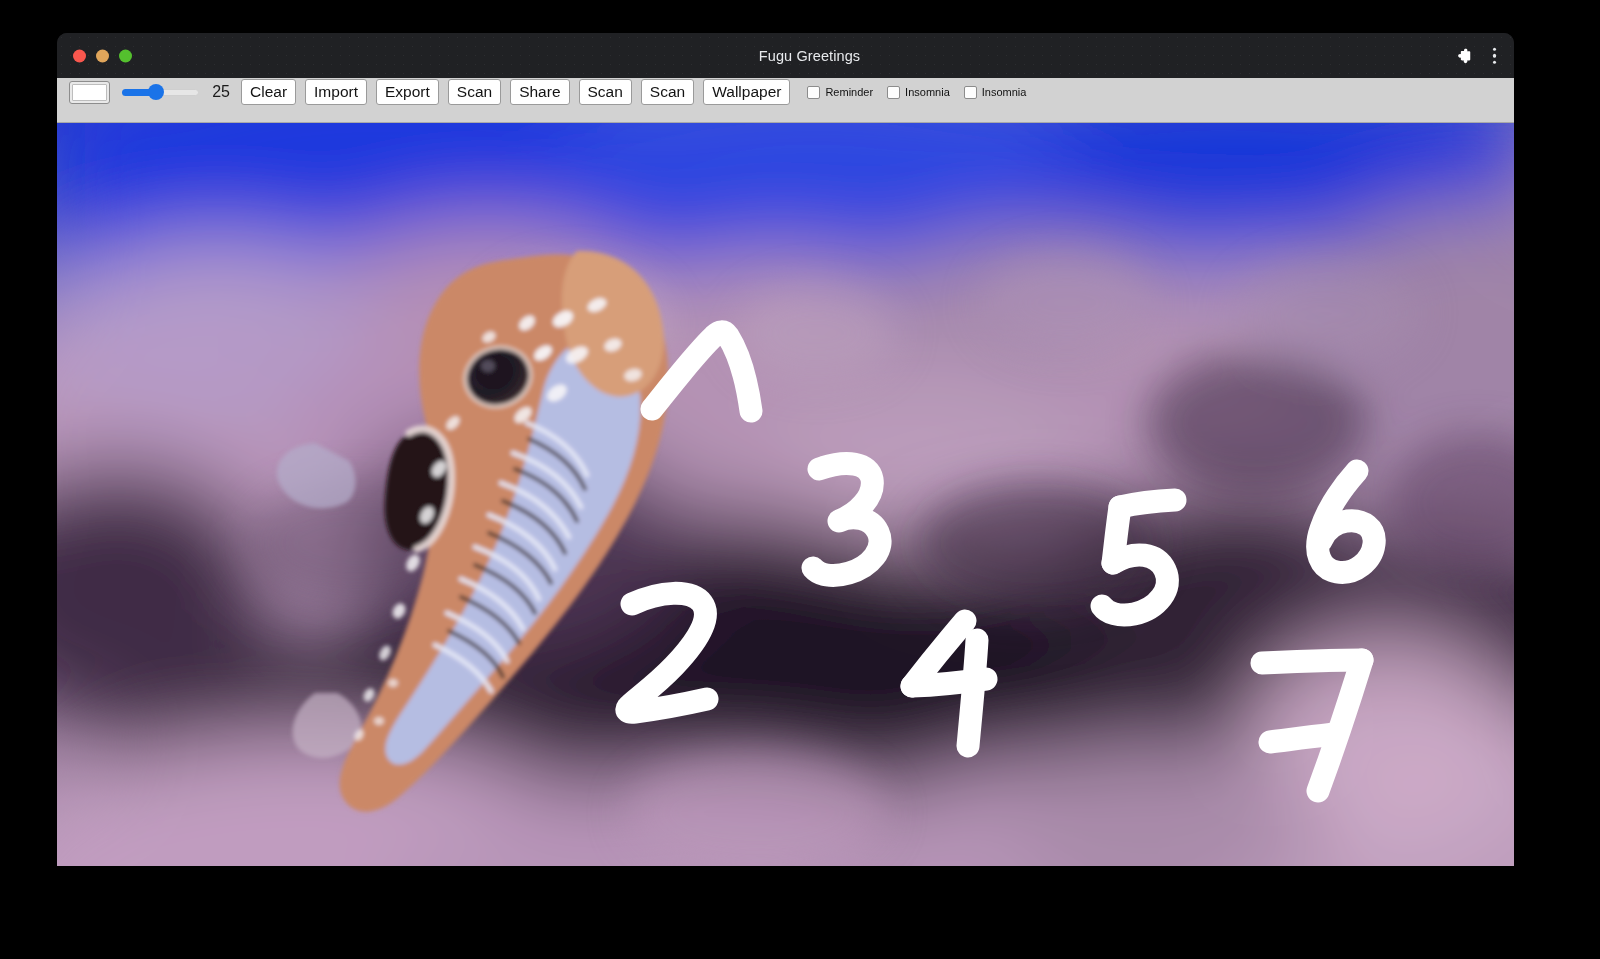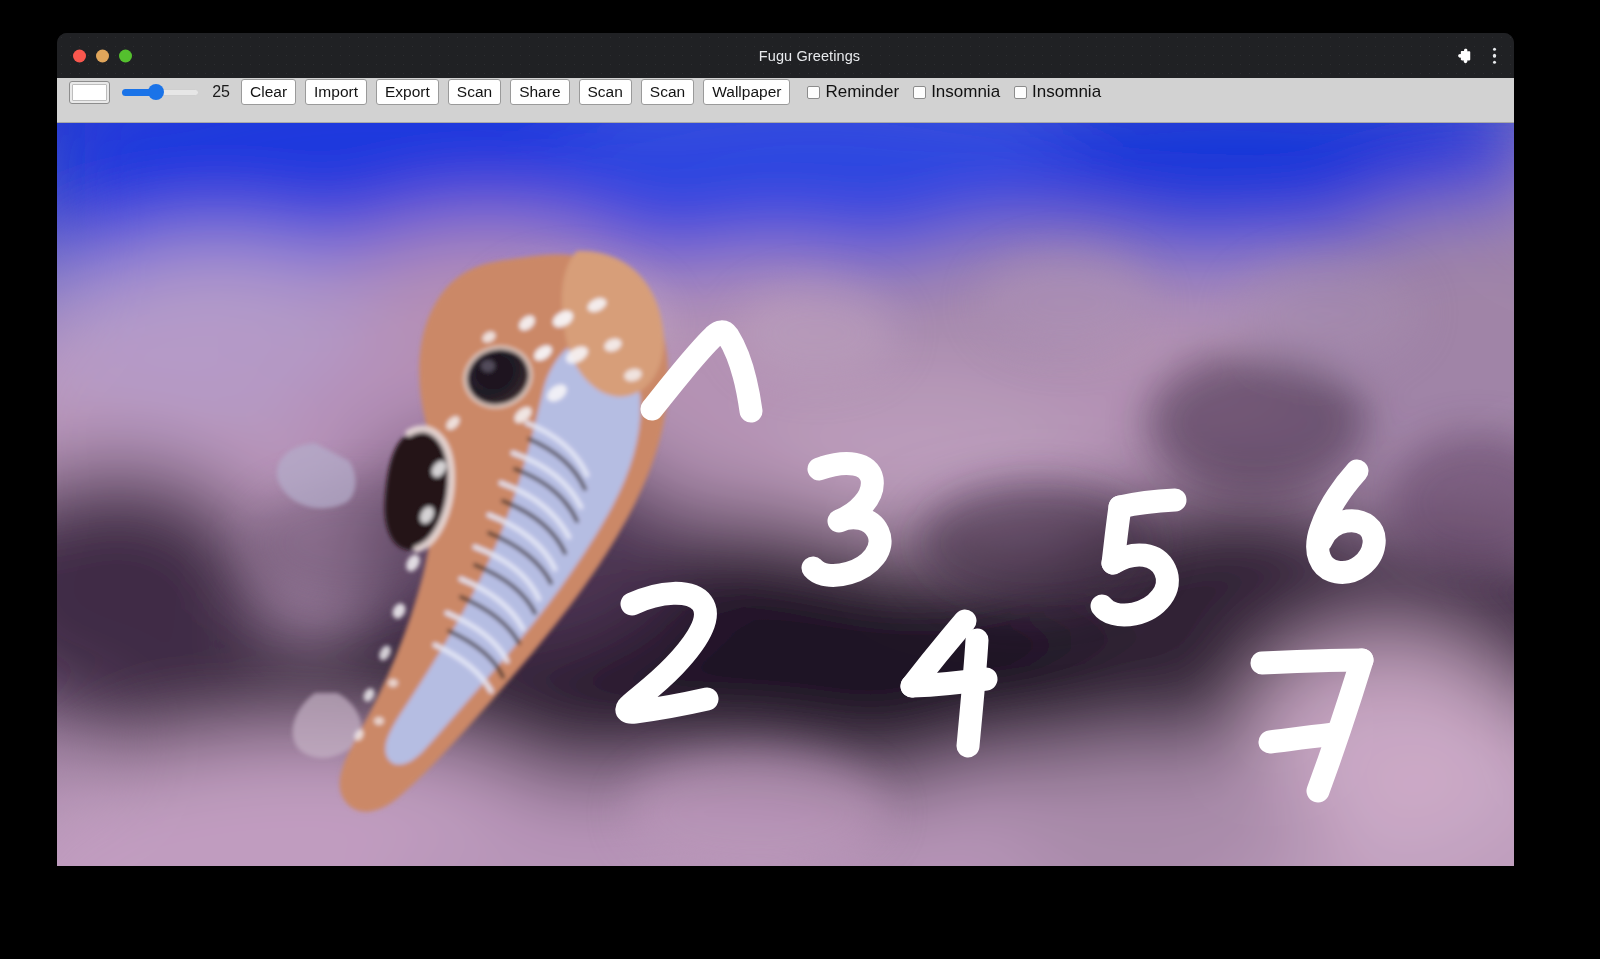--- a/index.html
+++ b/index.html
@@ -95,21 +95,21 @@
   .checks{display:flex;align-items:center;gap:14px;margin-left:8px;}
   .chk{display:flex;align-items:center;gap:5px;cursor:pointer;}
   .chk .box{
     width:13px;height:13px;
     background:#fdfdfd;
     border:1px solid #8c8c8c;
     border-radius:2px;
     box-sizing:border-box;
     display:block;
   }
-  .chk .lbl{font-size:17px;color:#111;user-select:none;white-space:nowrap;}
+  .chk .lbl{font-size:11px;color:#111;user-select:none;white-space:nowrap;}
 
   
   .canvas-wrap{
     position:relative;
     width:100%;
     height:743px;
     overflow:hidden;
     background:#3b2f45;
   }
   .photo{position:absolute;inset:0;}

